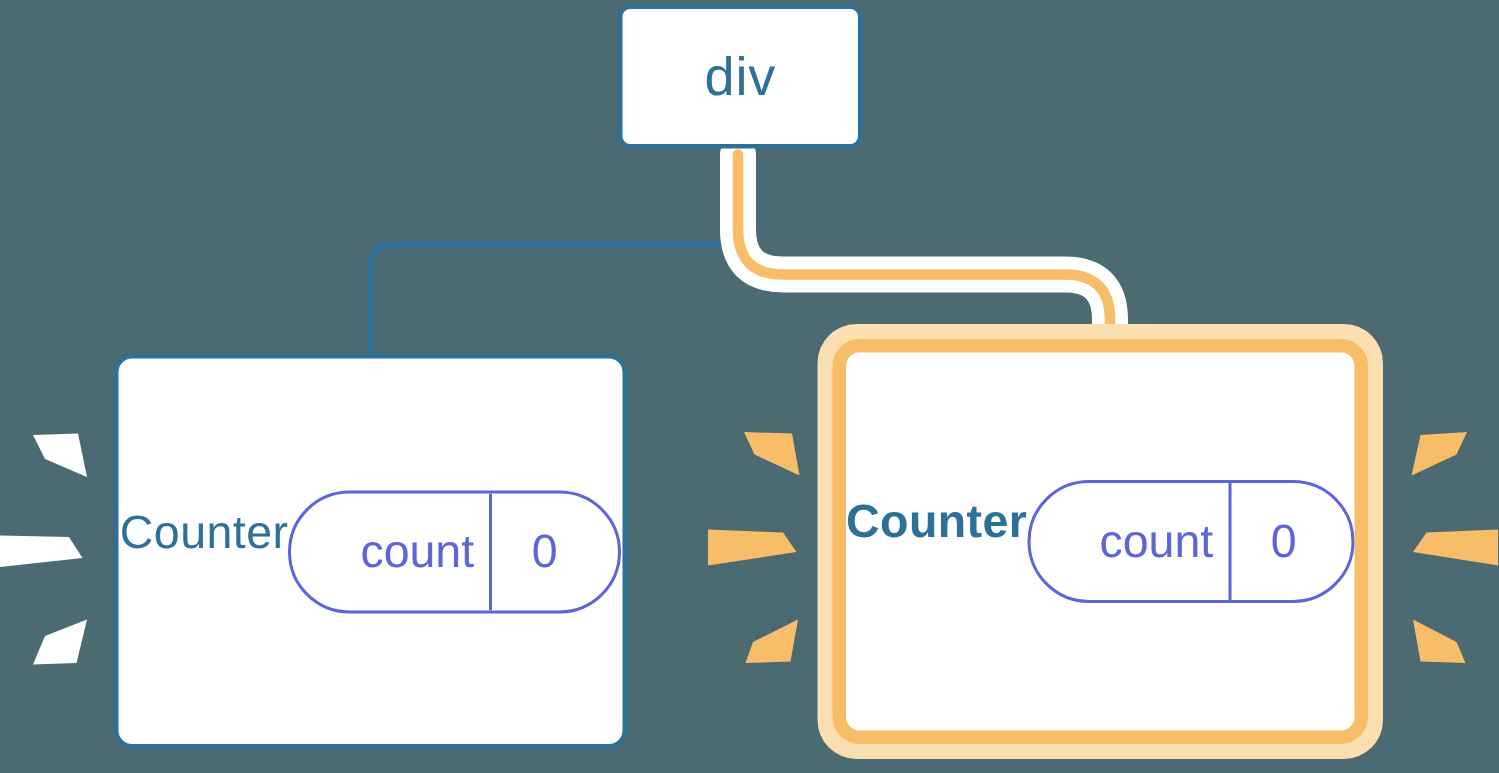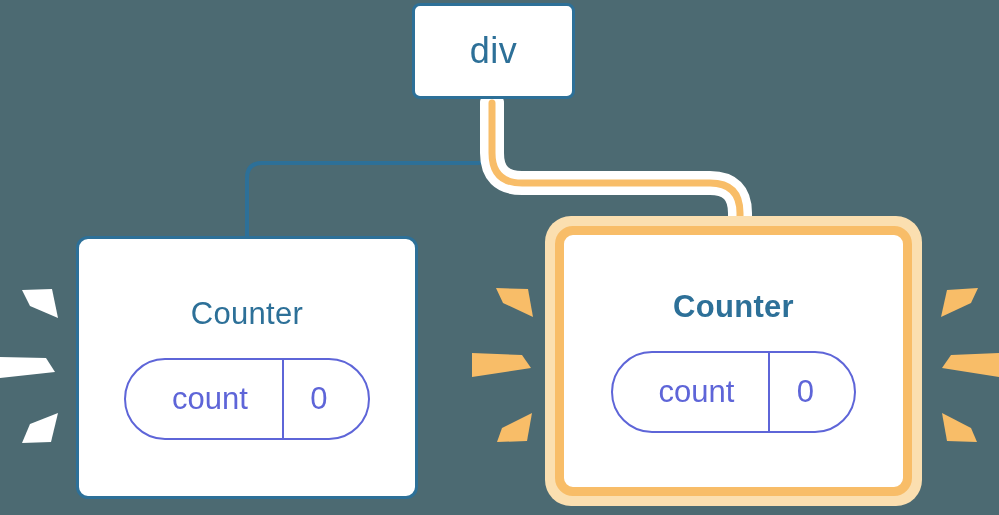--- a/index.html
+++ b/index.html
@@ -89,21 +89,21 @@
     border: 9px solid #f8bd68;
     border-radius: 18px;
   }
   .card-inner {
     position: absolute;
     left: 0;
     top: 0;
     right: 0;
     bottom: 0;
     display: flex;
-    flex-direction: column;
+    flex-direction: row;
     align-items: center;
     justify-content: center;
   }
   .card-title {
     font-size: 31px;
     color: #2d7098;
     margin-bottom: 26px;
     letter-spacing: 0.3px;
   }
   .card-title.bold {
@@ -120,21 +120,21 @@
     overflow: hidden;
   }
   .pill-key, .pill-val {
     display: flex;
     align-items: center;
     justify-content: center;
     color: #5e65d8;
     font-size: 31px;
   }
   .pill-key {
-    padding: 0 34px 0 46px;
+    padding: 0 10px 0 46px;
   }
   .pill-val {
     border-left: 2px solid #5e65d8;
     padding: 0 40px 0 26px;
     min-width: 18px;
   }
 </style>
 </head>
 <body>
 

